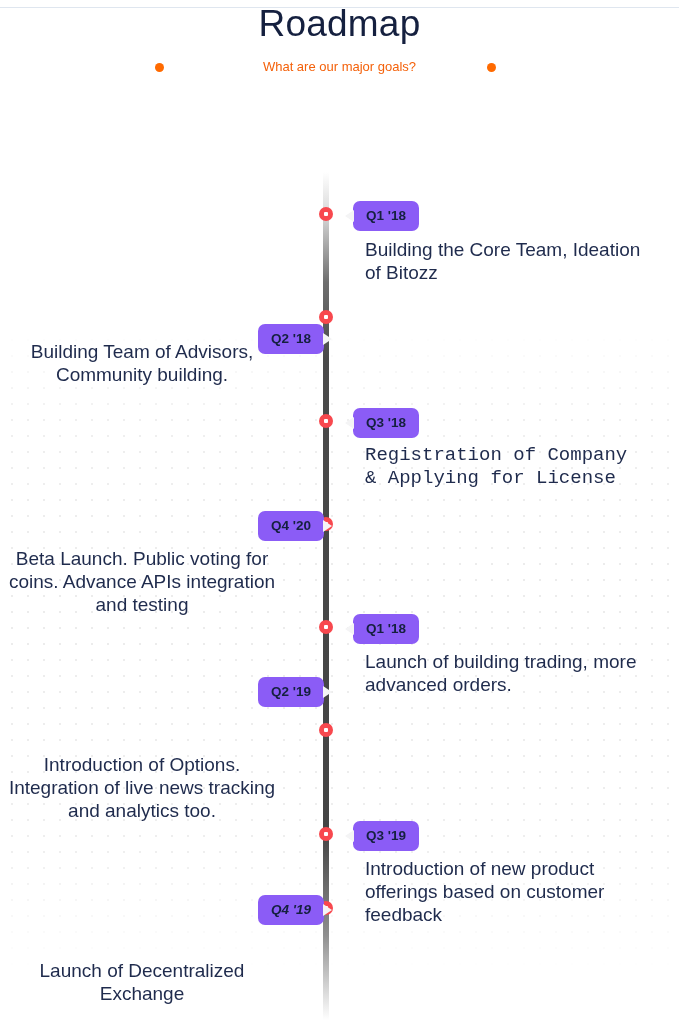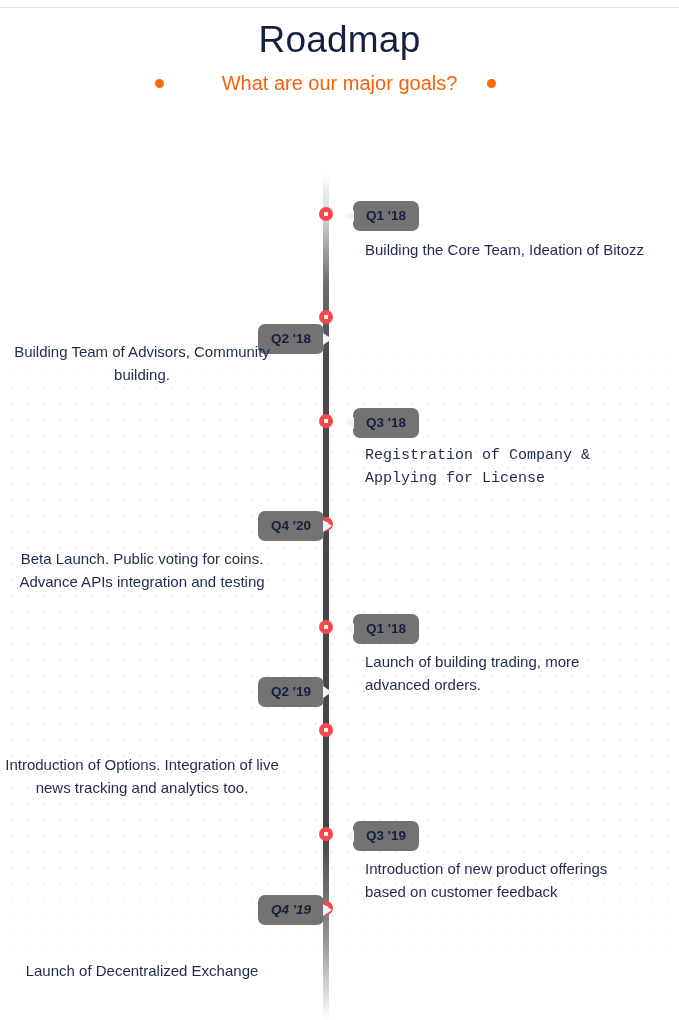--- a/index.html
+++ b/index.html
@@ -48,36 +48,36 @@
   
   .header {
     position: absolute;
     top: 0;
     left: 0;
     width: 679px;
     text-align: center;
   }
 
   .page-title {
-    margin-top: 16px;
+    margin-top: 0;
     font-size: 37px;
     font-weight: 400;
     color: #15203f;
     letter-spacing: .2px;
     line-height: 48px;
   }
 
   .subtitle-row {
     position: relative;
     margin-top: 6px;
     height: 26px;
   }
 
   .subtitle {
-    font-size: 20px;
+    font-size: 13px;
     color: #f4610a;
     line-height: 26px;
   }
 
   .deco-dot {
     position: absolute;
     top: 9px;
     width: 9px;
     height: 9px;
     border-radius: 50%;
@@ -128,21 +128,21 @@
   .marker::after {
     content: "";
     width: 4px;
     height: 4px;
     background: #ffffff;
     border-radius: 1px;
   }
 
   .badge {
     position: absolute;
-    background: #737373;
+    background: #8b5cf6;
     border-radius: 7px;
     padding: 7px 13px 8px 13px;
     font-size: 13.5px;
     font-weight: 700;
     color: #15203f;
     line-height: 15px;
     white-space: nowrap;
   }
   .badge::after {
     content: "";
@@ -157,21 +157,21 @@
     left: -8px;
     border-right: 9px solid #f4f4f5;
   }
   .side-left .badge::after {
     right: -8px;
     border-left: 9px solid #f4f4f5;
   }
 
   .desc {
     position: absolute;
-    font-size: 15px;
+    font-size: 19px;
     line-height: 23px;
     color: #1f2b4d;
   }
 
   .side-right .badge { left: 353px; }
   .side-right .desc  { left: 365px; width: 280px; text-align: left; }
 
   .side-left .badge { right: 355px; }
   .side-left .desc  { right: 392px; width: 290px; text-align: center; }
 </style>

